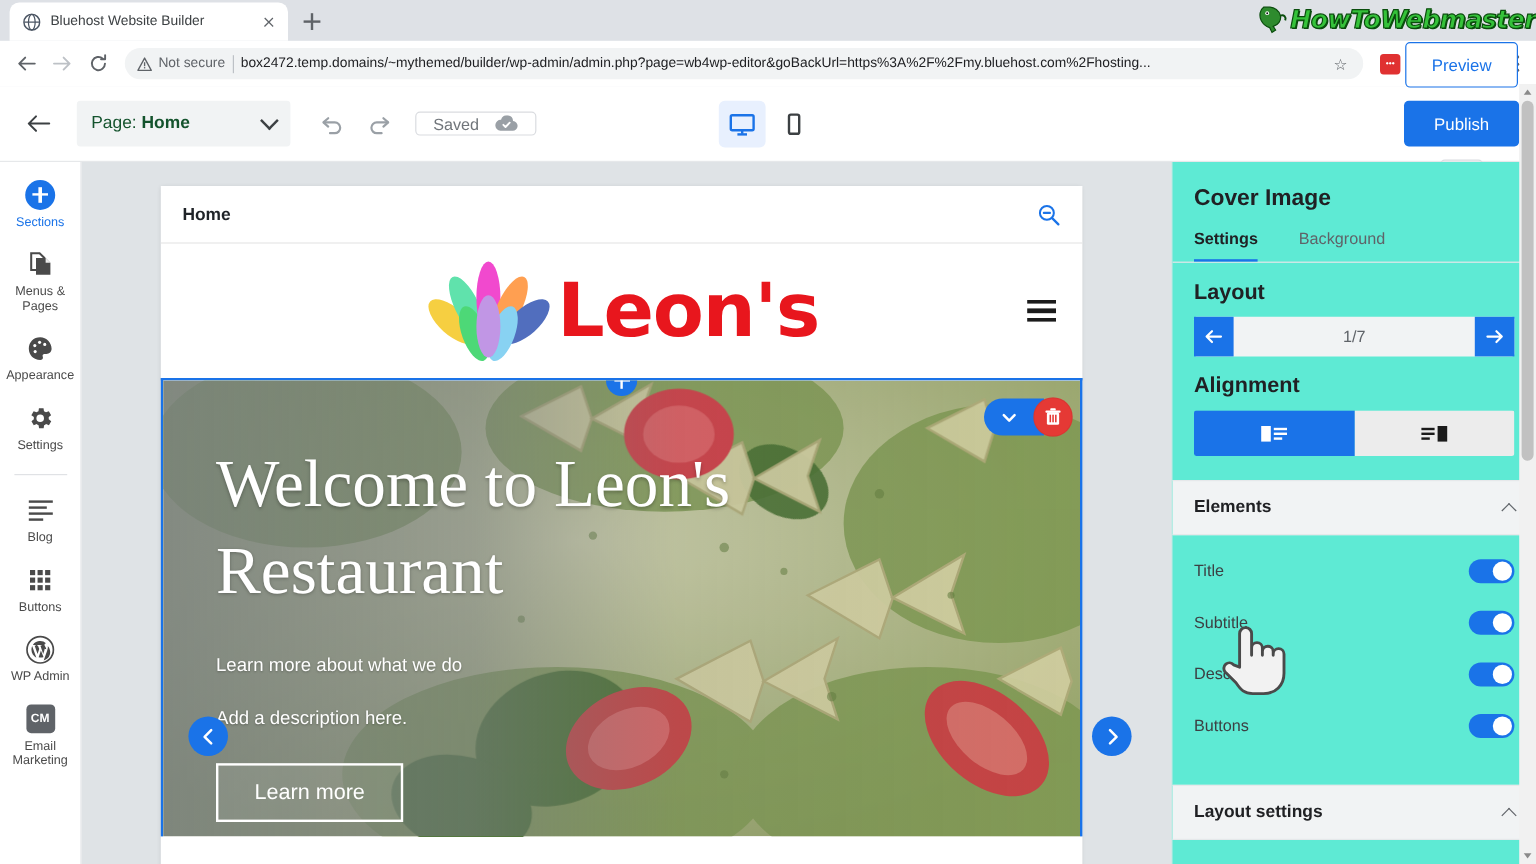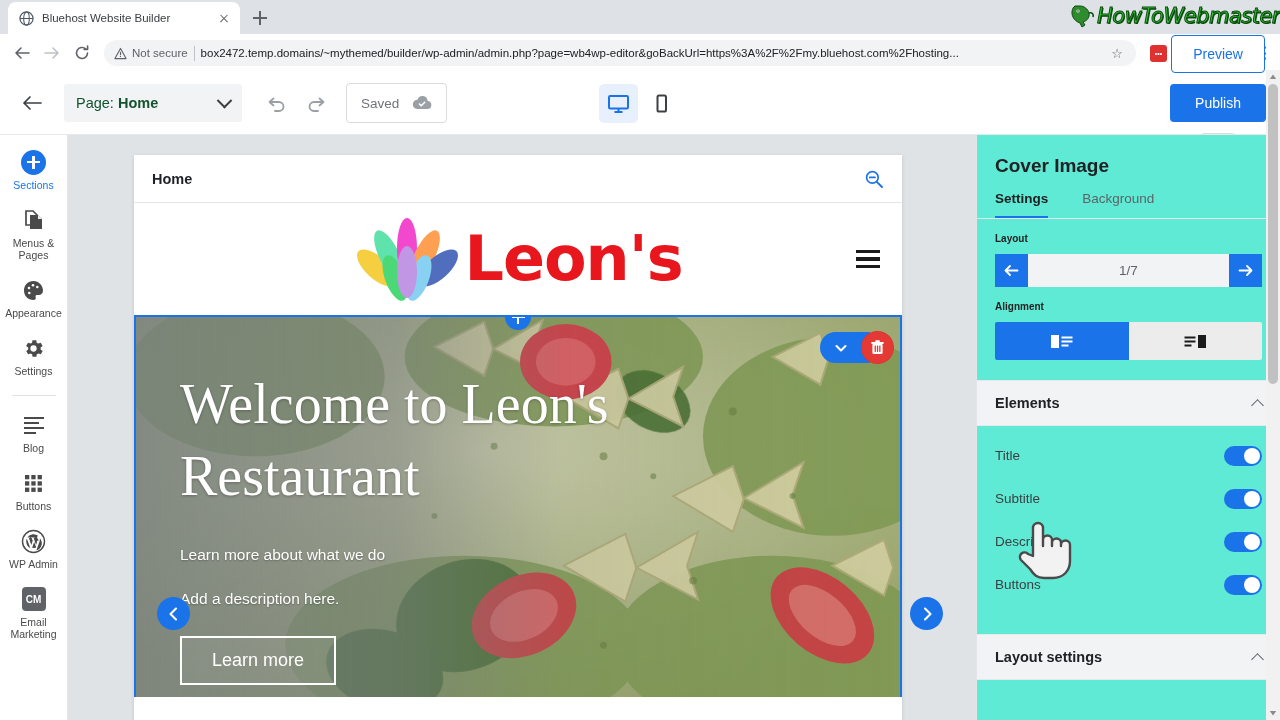--- a/index.html
+++ b/index.html
@@ -74,21 +74,21 @@
   .kebab { width:16px; display:flex; flex-direction:column; align-items:center; gap:2.5px; }
   .kebab i { width:3px; height:3px; border-radius:50%; background:#5f6368; display:block; }
 
   
   .watermark {
     position: absolute; top: 1px; right: 0px; height: 30px;
     display: flex; align-items: center; gap: 2px; z-index: 50;
   }
   .wm-text {
     font-family: "DejaVu Sans", sans-serif;
-    font-size: 21px; font-weight: normal; font-style: italic;
+    font-size: 21px; font-weight: bold; font-style: italic;
     color: #35c23a;
     -webkit-text-stroke: 1px #0a4d0d;
     letter-spacing: -0.5px;
     text-shadow: 1px 1px 0 #0a4d0d;
   }
 
   
   .editor-bar {
     height: 63px; background: #fff; display: flex; align-items: center;
     padding: 0 14px 0 14px; border-bottom: 1px solid #e6e8ea; position: relative;
@@ -101,21 +101,21 @@
     justify-content: space-between;
   }
   .ps-label { font-size: 14.5px; color:#14532d; }
   .ps-label b { font-weight: 700; margin-left:4px; }
   .chev-d { width:11px; height:11px; border-right:2px solid #3c4043;
             border-bottom:2px solid #3c4043; transform: rotate(45deg) translate(-2px,-2px); }
   .undo-redo { display:flex; align-items:center; gap:8px; margin-left:18px; }
   .ur-btn { width:32px; height:32px; display:flex; align-items:center;
             justify-content:center; color:#9aa0a6; }
   .saved-btn {
-    height: 40px; border: 1px solid #dadce0; border-radius: 4px;
+    height: 20px; border: 1px solid #dadce0; border-radius: 4px;
     display:flex; align-items:center; gap:13px; padding: 0 14px; margin-left:14px;
   }
   .saved-txt { font-size:13.5px; color:#70757a; }
   .cloud-chk { width:20px; height:14px; position:relative; }
 
   .device-toggle {
     position:absolute; left: 50%; transform: translateX(-50%);
     display:flex; align-items:center; gap:4px;
   }
   .dev-btn { width:39px; height:39px; border-radius:5px; display:flex;
@@ -243,21 +243,21 @@
   
   .right-panel {
     width: 304px; flex:0 0 304px; background:#5eead4; border-left:1px solid #e3e5e8;
     position:relative; overflow:hidden;
   }
   .rp-title { font-size:19px; font-weight:700; color:#202124; padding: 20px 18px 14px 18px; }
   .rp-tabs { display:flex; border-bottom:1px solid #e6e8ea; padding: 0 18px; gap: 34px; }
   .rp-tab { font-size:13.5px; color:#5f6368; padding-bottom:10px; }
   .rp-tab.active { color:#202124; font-weight:700; border-bottom:2.5px solid #1a73e8; }
   .rp-sec { padding: 14px 18px 0 18px; }
-  .rp-lbl { font-size:10px; font-weight:700; color:#202124; margin-bottom:10px; }
+  .rp-lbl { font-size:18px; font-weight:700; color:#202124; margin-bottom:10px; }
   .pager {
     height: 33px; background:#f1f3f4; border-radius:2px;
     display:flex; align-items:center; justify-content:space-between;
   }
   .pager-btn { width:33px; height:33px; background:#1a73e8; display:flex;
                align-items:center; justify-content:center; flex:0 0 33px; }
   .pager-val { flex:1; text-align:center; font-size:13.5px; color:#5f6368; }
   .align-row { display:flex; height:38px; border-radius:2px; overflow:hidden; }
   .align-btn { flex:1; display:flex; align-items:center; justify-content:center; }
   .align-btn.active { background:#1a73e8; }

